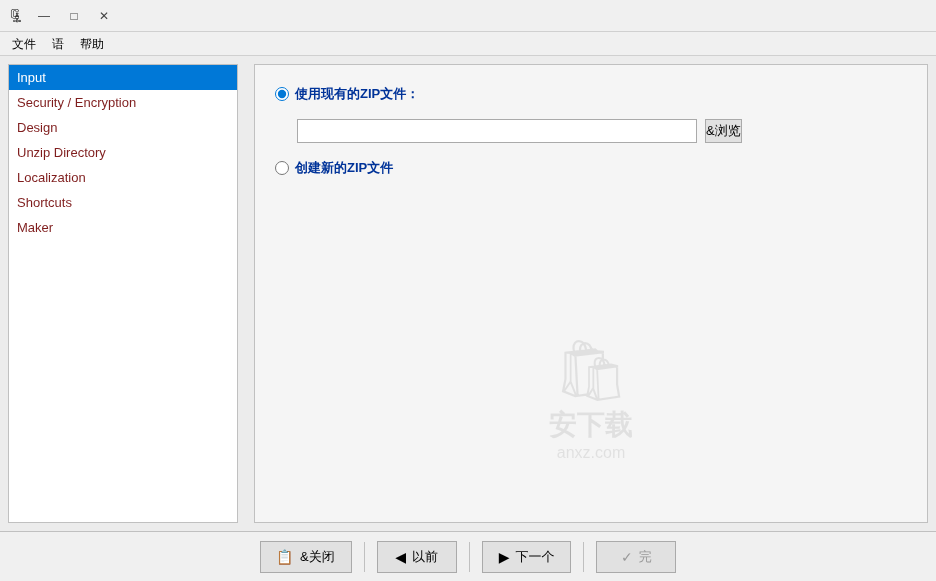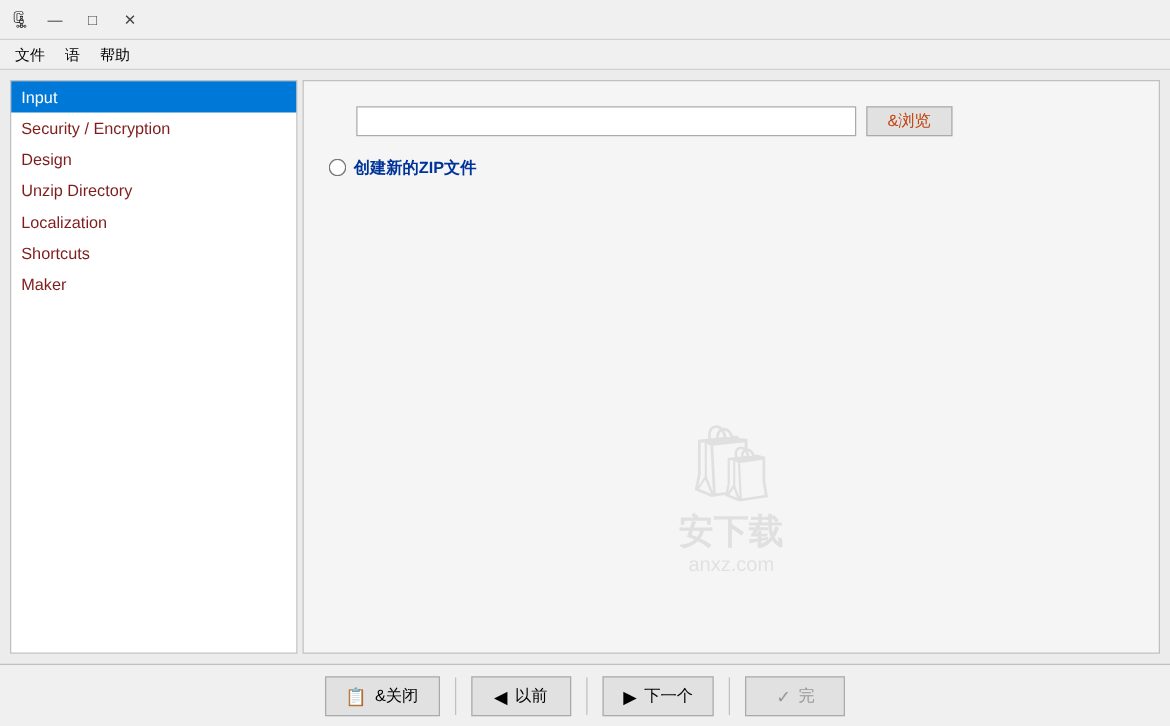--- a/index.html
+++ b/index.html
@@ -75,21 +75,21 @@
     .main-content {
       flex: 1;
       display: flex;
       flex-direction: column;
       background: #ececec;
     }
     .content-area {
       flex: 1;
       display: flex;
       padding: 8px;
-      gap: 4px;
+      gap: 16px;
       justify-content: flex-end;
     }
 
     
     .sidebar {
       width: 230px;
       background: #fff;
       border: 1px solid #c0c0c0;
       flex-shrink: 0;
     }
@@ -146,26 +146,26 @@
     .zip-input {
       width: 400px;
       height: 24px;
       border: 1px solid #aaa;
       background: #fff;
       padding: 2px 4px;
       font-size: 13px;
     }
     .browse-btn {
       height: 24px;
-      padding: 0 16px;
+      padding: 0 0;
       background: #e1e1e1;
       border: 1px solid #aaa;
       cursor: pointer;
       font-size: 13px;
-      color: #c2410c;
+      color: #000000;
       display: flex;
       align-items: center;
       gap: 4px;
     }
 
     
     .watermark {
       position: absolute;
       bottom: 60px;
       left: 50%;
@@ -255,20 +255,26 @@
       <div class="sidebar-item">Security / Encryption</div>
       <div class="sidebar-item">Design</div>
       <div class="sidebar-item">Unzip Directory</div>
       <div class="sidebar-item">Localization</div>
       <div class="sidebar-item">Shortcuts</div>
       <div class="sidebar-item">Maker</div>
     </div>
 
     <div class="right-panel">
 
+      <div class="option-row">
+        <label>
+          <input type="radio" name="zipOption" checked="" style="">
+          <span>使用现有的ZIP文件：</span>
+        </label>
+      </div>
 
       <div class="zip-input-row">
         <input type="text" class="zip-input" style="">
         <button class="browse-btn">&amp;浏览</button>
       </div>
 
       <div class="option-row">
         <label>
           <input type="radio" name="zipOption" style="">
           <span>创建新的ZIP文件</span>

